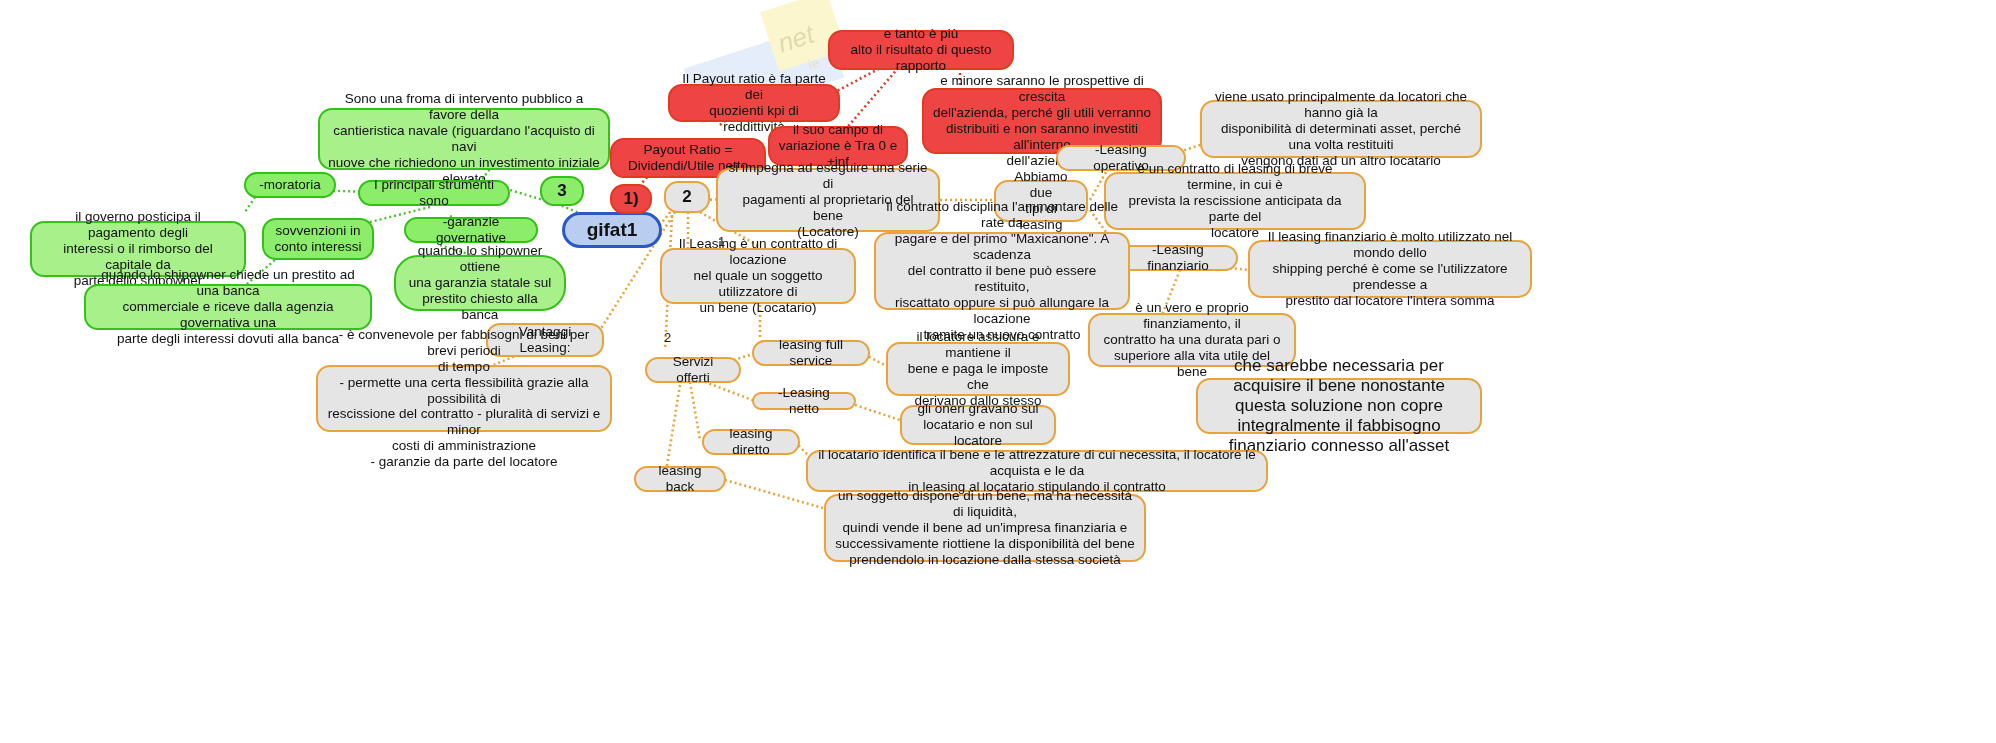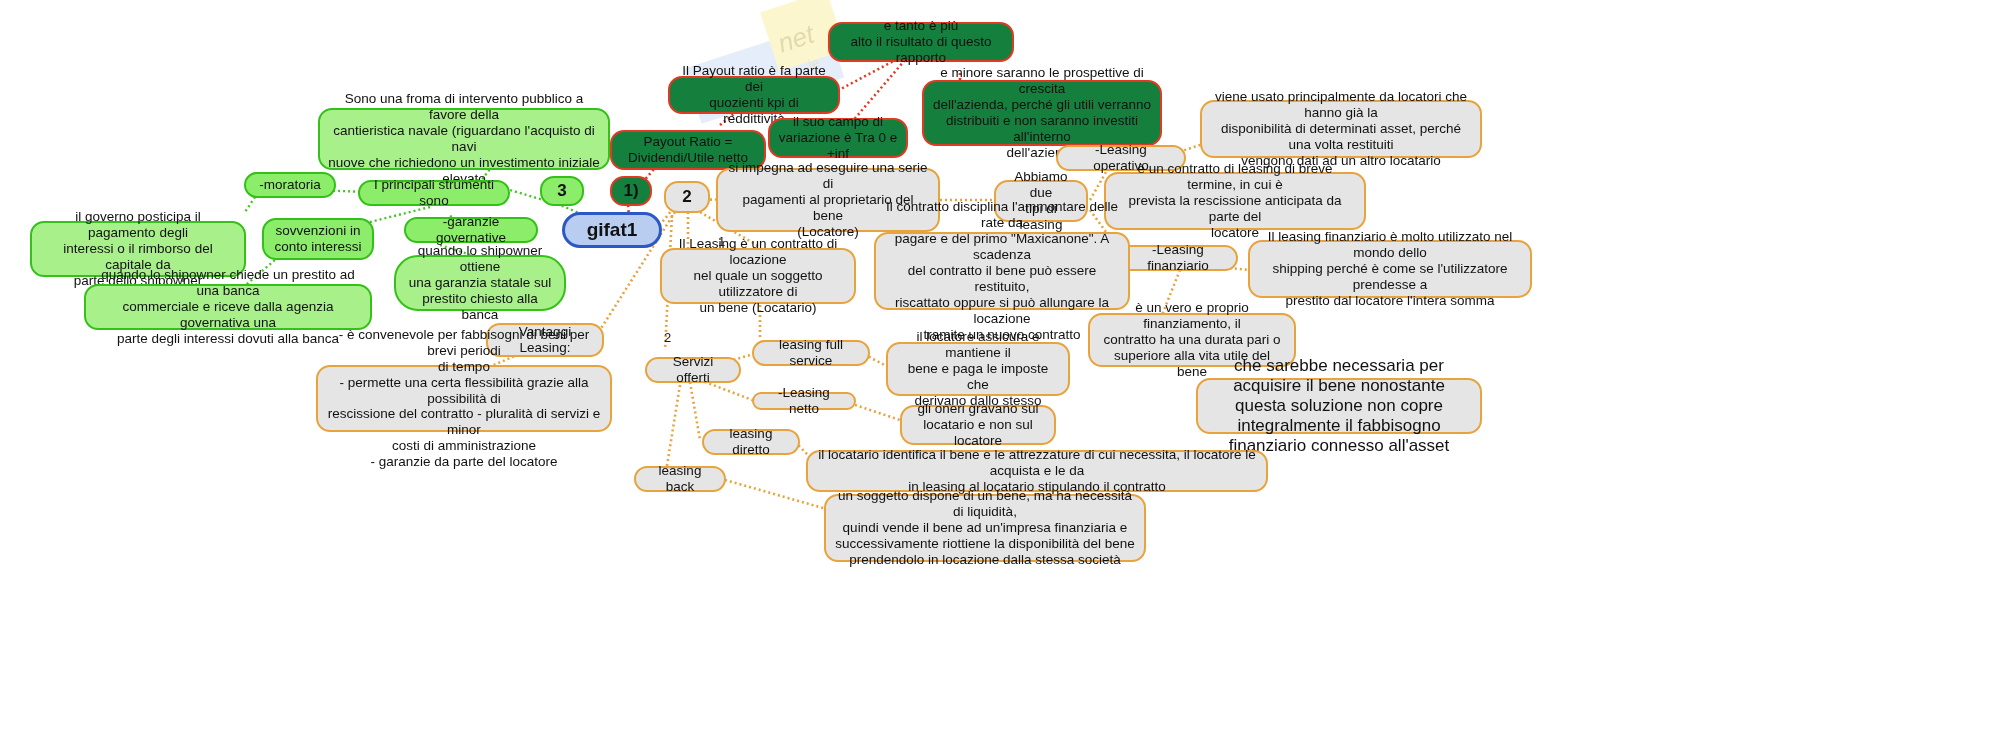--- a/index.html
+++ b/index.html
@@ -41,23 +41,24 @@
     background: #a8f08a;
     border-color: #35c11a;
     color: #111111;
   }
   .green-pill {
     background: #8ced6a;
     border-color: #33c017;
     color: #111111;
   }
   .red {
-    background: #15803d;
+    background: #ef4444;
     border-color: #e03a22;
     color: #111111;
+    margin-top: 8px;
   }
   .orange {
     background: #e5e5e5;
     border-color: #e8a33c;
     color: #111111;
   }
   .blue {
     background: #b8cdf0;
     border-color: #2b58c6;
     color: #111111;

